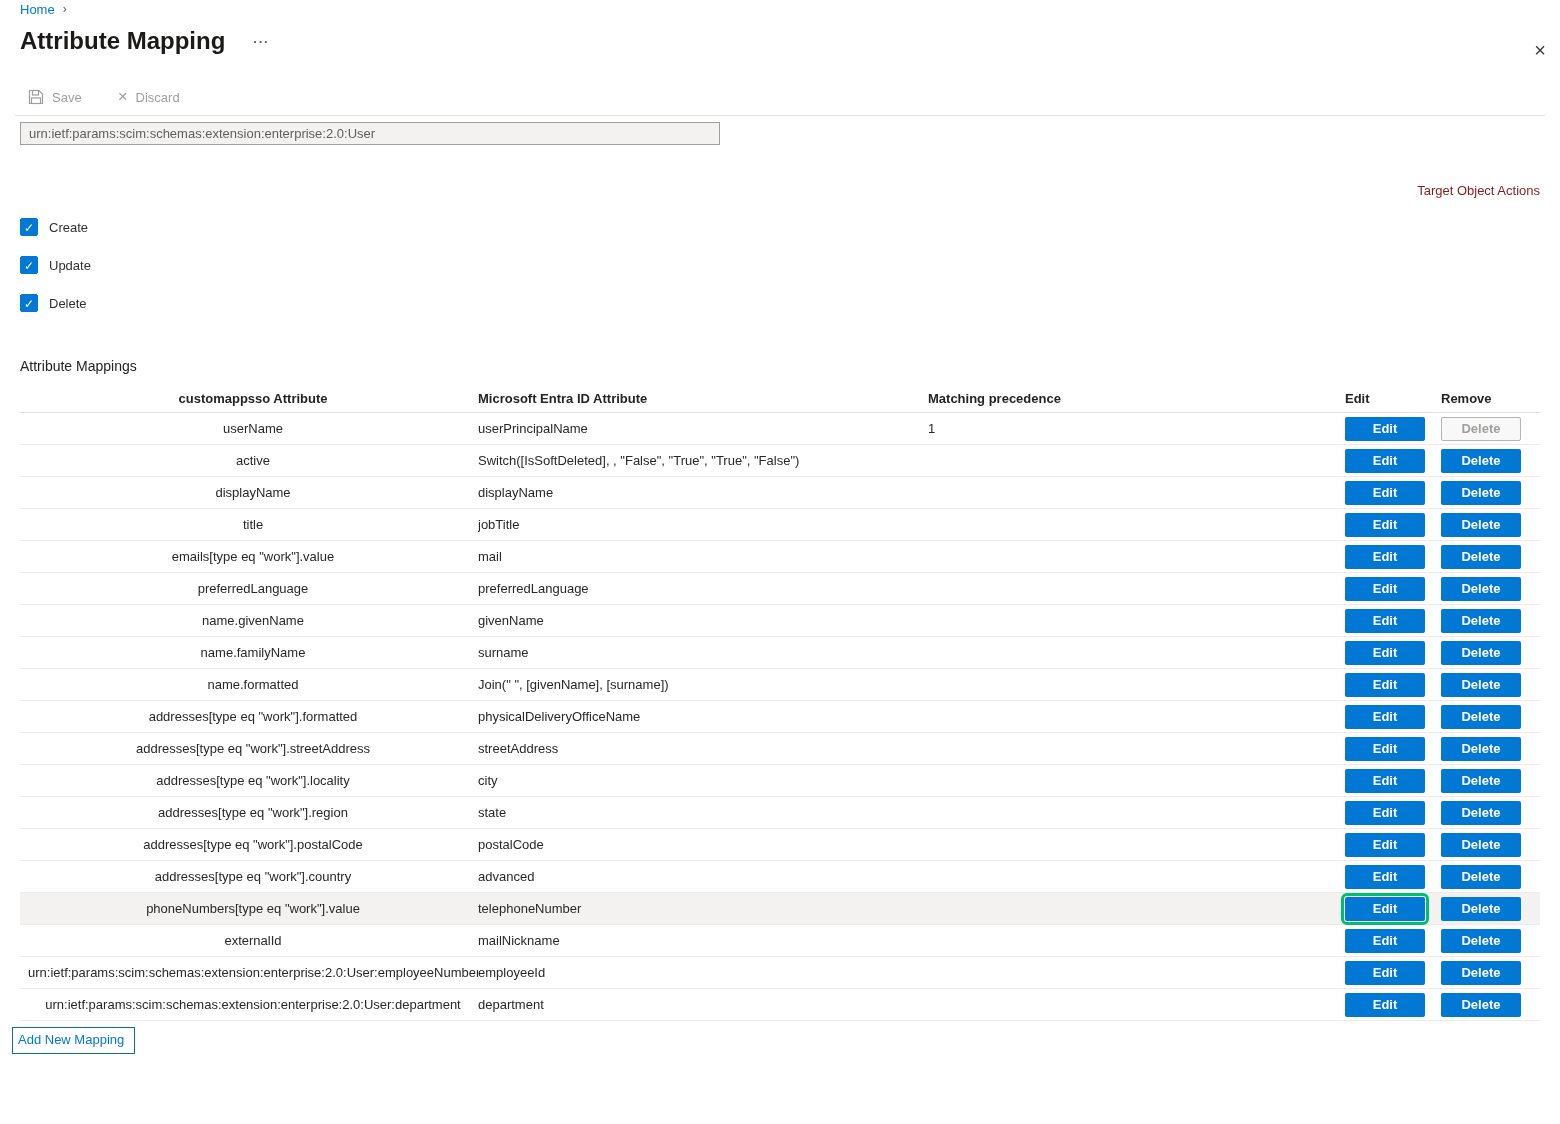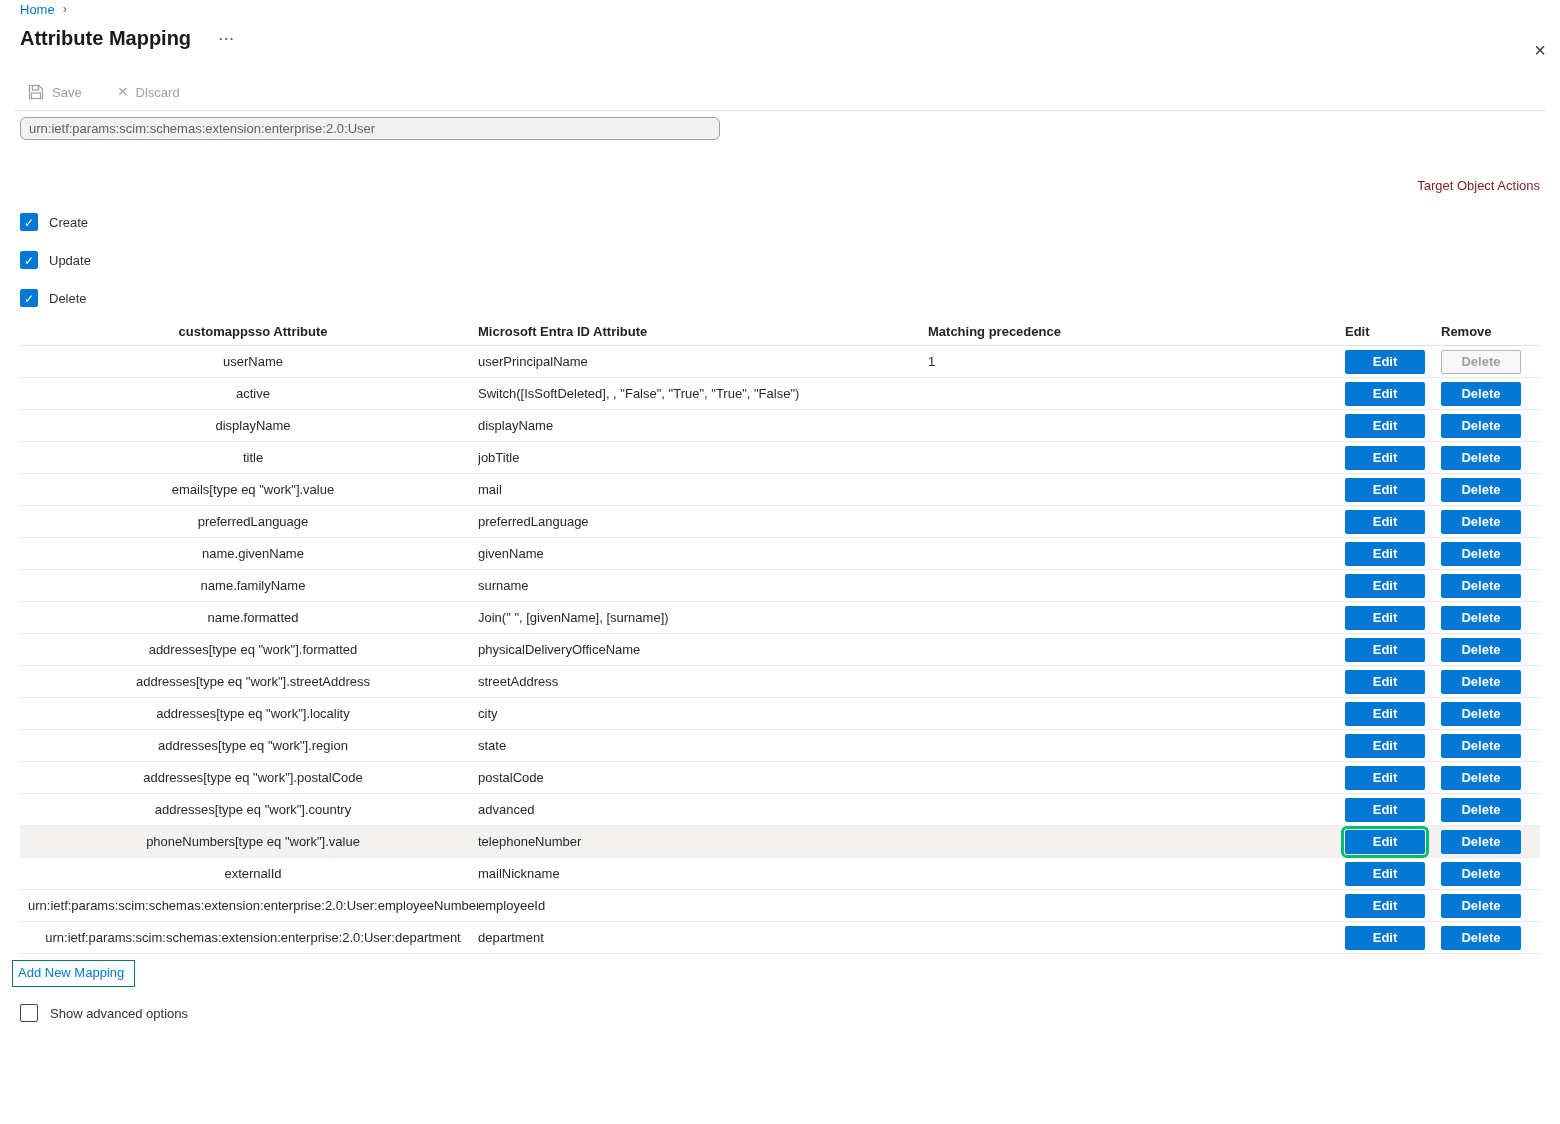--- a/index.html
+++ b/index.html
@@ -11,34 +11,34 @@
   }
   .page { padding:0 20px 0 20px; }
 
   
   .breadcrumb { display:flex; align-items:center; gap:8px; height:18px; }
   .breadcrumb-link { color:#0078d4; cursor:pointer; }
   .breadcrumb-sep { color:#605e5c; font-size:12px; }
 
   
   .title-row { display:flex; align-items:center; margin-top:9px; }
-  .page-title { font-size:20px; font-weight:700; color:#1b1a19; }
+  .page-title { font-size:24px; font-weight:700; color:#1b1a19; }
   .more-dots { margin-left:28px; color:#605e5c; font-weight:700; letter-spacing:1px; font-size:13px; cursor:pointer; }
   .close-btn { position:absolute; top:40px; right:14px; font-size:20px; line-height:20px; color:#3b3a39; cursor:pointer; font-weight:400; }
 
   
   .toolbar { margin-top:30px; display:flex; align-items:center; gap:36px; color:#a19f9d; padding:4px 2px 10px 8px; }
   .toolbar-item { display:flex; align-items:center; gap:8px; cursor:pointer; }
   .toolbar-item .x-glyph { font-size:17px; line-height:14px; }
   .toolbar-divider { height:1px; background:#e1dfdd; margin:0 -5px; }
 
   
   .schema-input {
     margin-top:6px; width:700px; height:23px; background:#f3f2f1;
-    border:1px solid #a19f9d; border-radius:6px; padding:0 8px;
+    border:1px solid #a19f9d; border-radius:0; padding:0 8px;
     color:#605e5c; font-size:13px; font-family:inherit;
   }
 
   
   .section-label { margin-top:38px; color:#7f1d1d;text-align:right; }
   .checkbox-row { display:flex; align-items:center; gap:11px; margin-top:20px; height:18px; }
   .checkbox { width:18px; height:18px; border-radius:2px; border:1px solid #484644; background:#fff; flex:0 0 auto; cursor:pointer; position:relative; }
   .checkbox.checked { background:#0078d4; border-color:#0078d4; }
   .checkbox.checked::after { content:"✓"; color:#fff; font-size:12px; position:absolute; left:3px; top:1.5px; }
   .checkbox-label { color:#323130; }
@@ -117,20 +117,21 @@
   </div>
   <div class="checkbox-row">
     <span class="checkbox checked"></span>
     <span class="checkbox-label">Update</span>
   </div>
   <div class="checkbox-row">
     <span class="checkbox checked"></span>
     <span class="checkbox-label">Delete</span>
   </div>
 
+  <div class="mappings-heading">Attribute Mappings</div>
 
   <div class="table">
     <div class="thead">
       <div class="c-source">customappsso Attribute</div>
       <div class="c-target">Microsoft Entra ID Attribute</div>
       <div class="c-prec">Matching precedence</div>
       <div class="c-edit">Edit</div>
       <div class="c-remove">Remove</div>
     </div>
     <div>
@@ -361,18 +362,14 @@
             <button class="btn">Delete</button>
           </div>
   </div>
 </div>
   </div>
 
   <div class="add-mapping-wrap">
     <span class="add-link">Add New Mapping</span>
   </div>
 
-  <div class="advanced-row">
-    <span class="checkbox"></span>
-    <span class="checkbox-label">Show advanced options</span>
-  </div>
 
 </div>
 
 </body></html>

